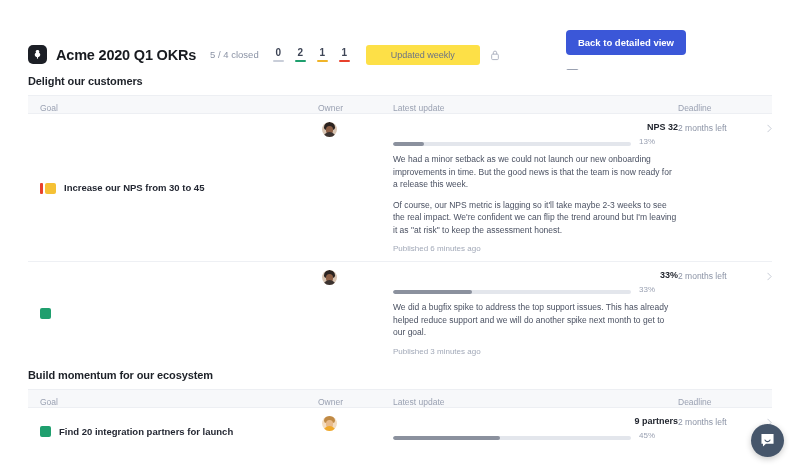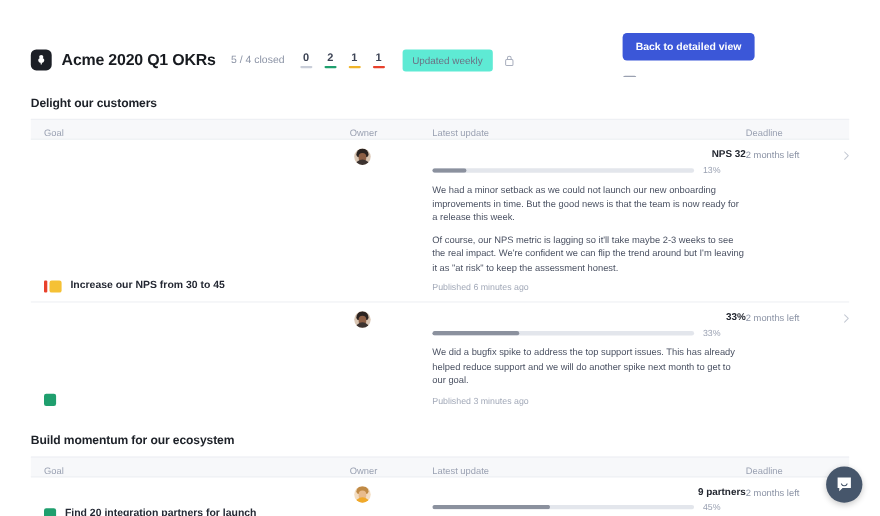--- a/index.html
+++ b/index.html
@@ -47,43 +47,43 @@
     display: flex; flex-direction: column; align-items: center;
     min-width: 10px;
   }
   .counter .num {
     font-size: 10px; font-weight: 700; color: #3d4455; line-height: 12px;
   }
   .counter .bar { width: 11px; height: 2px; border-radius: 1px; margin-top: 1px; }
 
   .pill {
     margin-left: 16px;
-    background: #5eead4; color: #6b7285;
+    background: #fde047; color: #6b7285;
     font-size: 9px; border-radius: 3px;
-    padding: 5px 9px; white-space: nowrap;
+    padding: 5px 25px; white-space: nowrap;
   }
   .lock-icon { margin-left: 10px; color: #a8aebd; display:flex; align-items:center; }
 
   .topbar-right { margin-left: auto; display: flex; align-items: flex-start; gap: 13px; flex-direction: column; }
   .btn-primary {
     background: #3b57d8; color: #fff;
     font-size: 9.5px; font-weight: 600;
     border: none; border-radius: 4px;
     padding: 7px 12px; cursor: pointer; white-space: nowrap;
     font-family: "Liberation Sans", sans-serif;
   }
   .present-icon { color: #9aa1b1; display: flex; align-items: center; cursor: pointer; }
 
   
   .content {
     position: absolute; top: 70px; left: 0; width: 800px; height: 399px;
     overflow: hidden; background: #fff;
     padding: 0 28px;
   }
-  .section { margin-top: 18px; }
+  .section { margin-top: 5px; }
   .section-title {
     font-size: 11px; font-weight: 700; color: #1d2128;
     letter-spacing: -0.1px; margin-bottom: 8px;
   }
 
   .table { width: 744px; }
   .thead {
     display: flex; background: #f7f8fa;
     border-top: 1px solid #edeff3; border-bottom: 1px solid #edeff3;
     height: 19px; align-items: flex-end;
@@ -95,21 +95,21 @@
   .col-owner  { width: 75px; }
   .col-update { width: 285px; }
   .col-dead   { width: 94px; }
 
   .row {
     display: flex; border-bottom: 1px solid #eef0f4;
     padding: 8px 0 8px 0; position: relative;
   }
   .row:last-child { border-bottom: none; }
 
-  .goal-cell { width: 290px; padding-left: 12px; display: flex; align-items: flex-end; gap: 0; }
+  .goal-cell { width: 290px; padding-left: 12px; display: flex; align-items: center; gap: 0; }
   .swatch-wrap { display: flex; align-items: center; gap: 2px; margin-right: 8px; margin-top: 1px; }
   .swatch { width: 11px; height: 11px; border-radius: 2px; flex: 0 0 auto; }
   .swatch.thin { width: 3px; border-radius: 1px; }
   .goal-name {
     font-size: 9.5px; font-weight: 700; color: #242833; line-height: 13px;
   }
 
   .owner-cell { width: 75px; display: flex; align-items: flex-start; justify-content: flex-start; padding-left: 4px; }
   .avatar {
     width: 15px; height: 15px; border-radius: 50%;
@@ -130,21 +130,21 @@
   }
   .avatar.light { background: #f3ddc2; }
   .avatar.light .hair { background: #c08a45; height: 7px; }
   .avatar.light .face { background: #e8bb8c; }
   .avatar.light .body { background: #f0a92a; }
 
   .update-cell { width: 285px; }
   .update-head {
     font-size: 9px; font-weight: 700; color: #22262f; margin-bottom: 5px; text-align: right;
   }
-  .progress-row { display: flex; align-items: center; gap: 8px; margin-bottom: 7px; }
+  .progress-row { display: flex; align-items: flex-end; gap: 8px; margin-bottom: 7px; }
   .progress-track {
     flex: 1 1 auto; height: 4px; border-radius: 2px; background: #e3e6ec;
     position: relative; overflow: hidden; max-width: 238px;
   }
   .progress-fill {
     position: absolute; left: 0; top: 0; height: 100%;
     border-radius: 2px; background: #8b919e;
   }
   .progress-label { font-size: 8px; color: #9aa1b2; min-width: 20px; }
 

